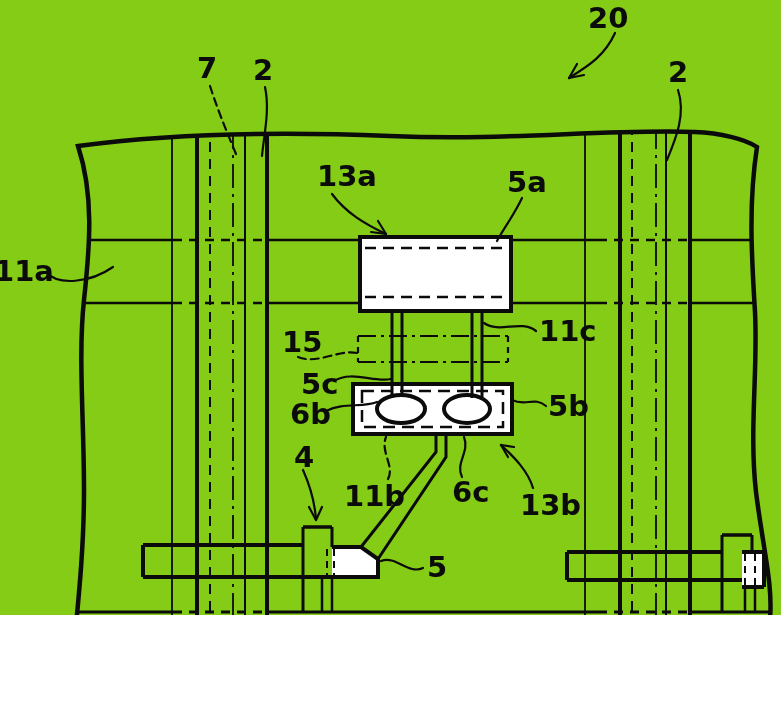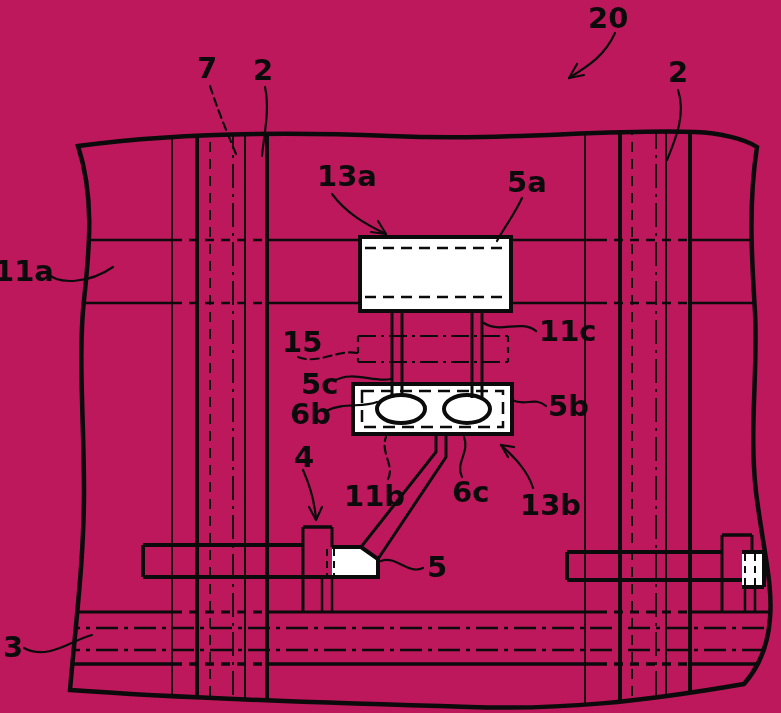--- a/index.html
+++ b/index.html
@@ -1,16 +1,16 @@
 <!DOCTYPE html>
 <html><head>
 <meta charset="utf-8">
 <style>
   html,body{margin:0;padding:0;background:#ffffff;}
-  #stage{position:relative;width:781px;height:713px;background:#be185d;overflow:hidden;}
+  #stage{position:relative;width:781px;height:615px;background:#84cc16;overflow:hidden;}
   svg{position:absolute;left:0;top:0;}
   .ln{stroke:#0b0b0b;fill:none;}
   .fillwhite{fill:#ffffff;stroke:#0b0b0b;}
   .ref-label{font-family:"DejaVu Sans","Liberation Sans",sans-serif;font-weight:bold;
              font-size:29px;fill:#0b0b0b;}
   .leader{stroke:#0b0b0b;stroke-width:2.2;fill:none;stroke-linecap:round;}
   .leader.dashed{stroke-dasharray:8 5;}
 </style>
 </head>
 <body>

